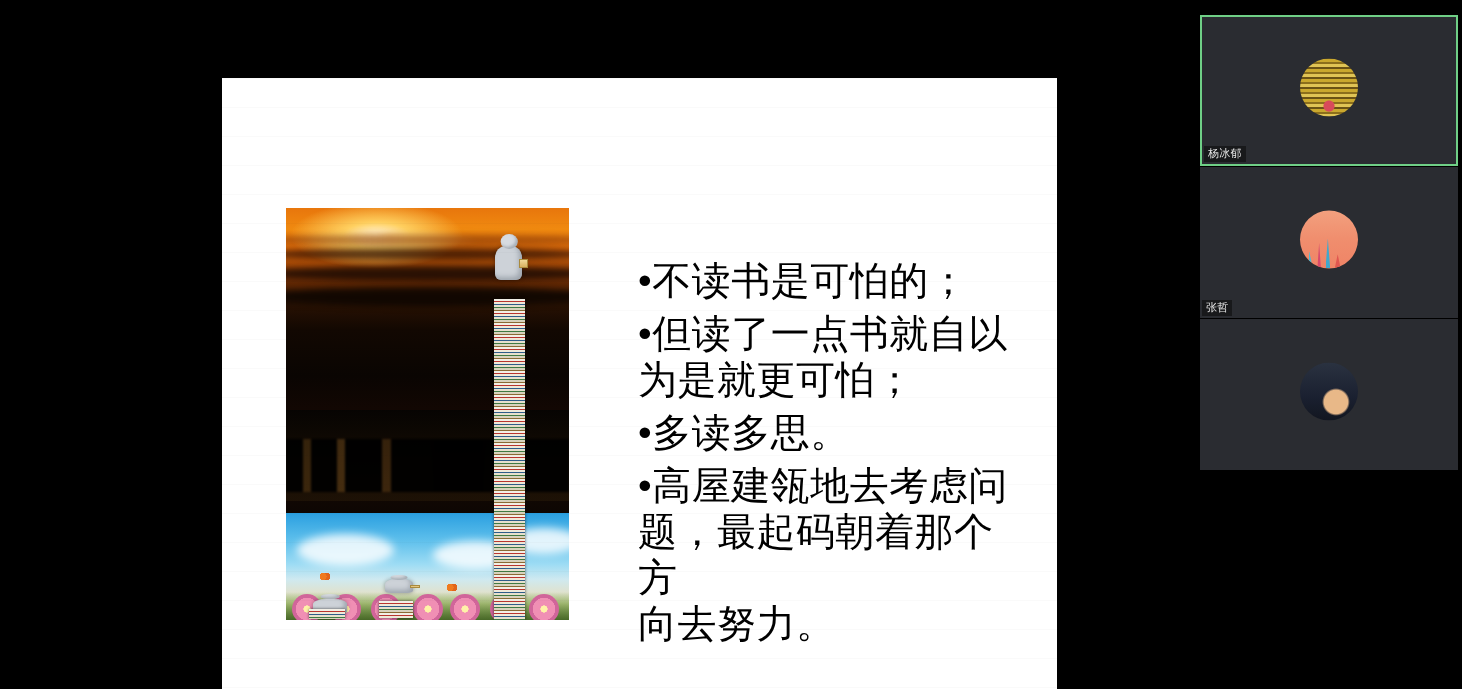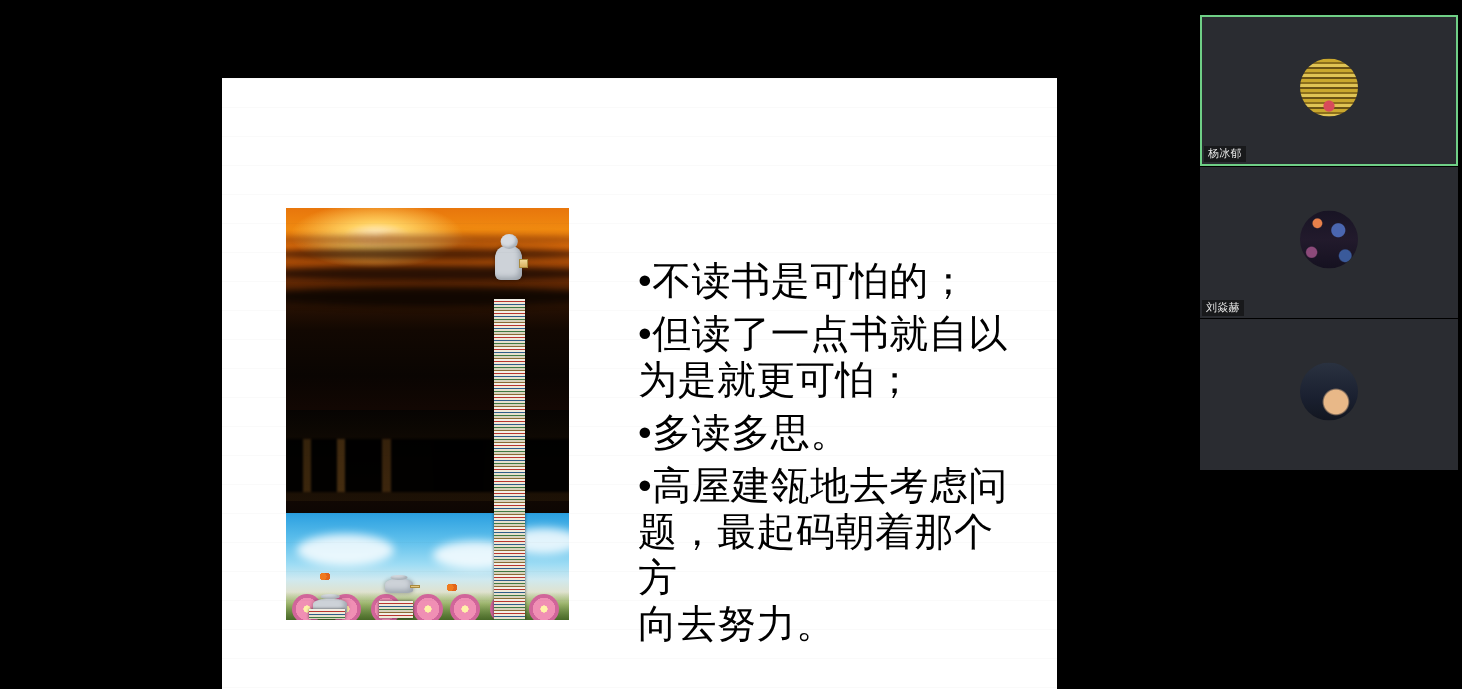--- a/index.html
+++ b/index.html
@@ -345,26 +345,26 @@
     </div>
   </div>
 
   <div class="filmstrip">
 
     <div class="tile first">
       <div class="tile-avatar av-a"></div>
       <div class="tile-name">杨冰郁</div>
     </div>
 
-
-
     <div class="tile">
-      <div class="tile-avatar av-d"></div>
-      <div class="tile-name">刘焱赫</div>
+      <div class="tile-avatar av-b"></div>
+      <div class="tile-name">张哲</div>
     </div>
+
+
 
     <div class="tile">
       <div class="tile-avatar av-e"></div>
     </div>
 
   </div>
 
 </div>
 
 </body></html>

